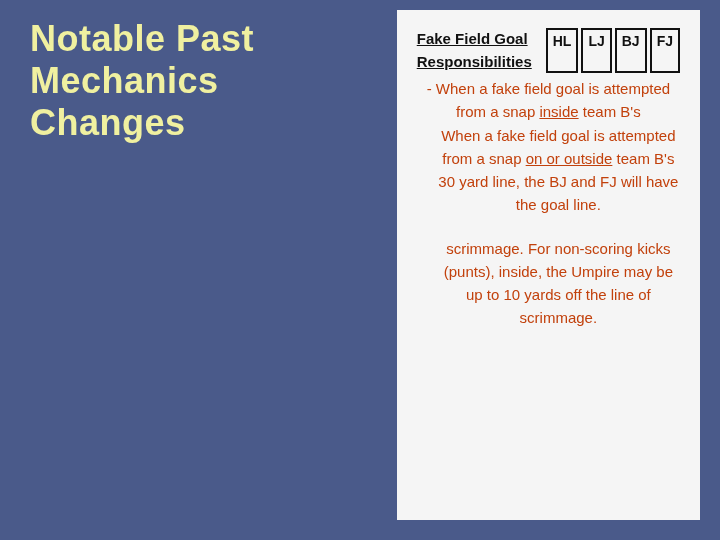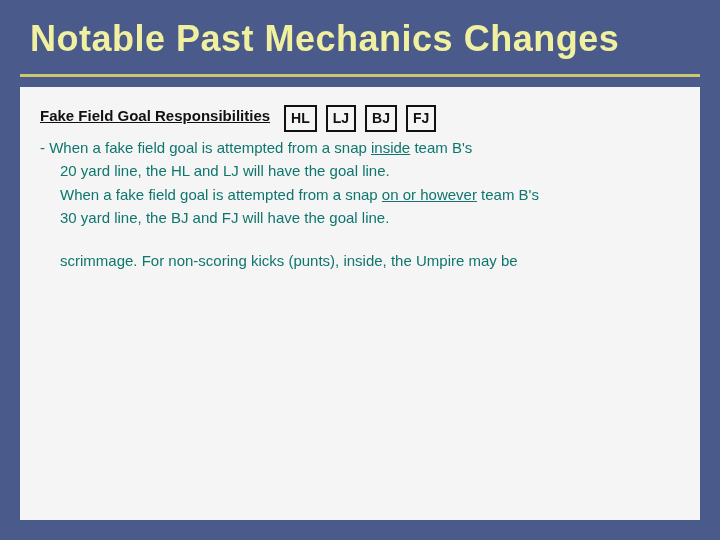--- a/index.html
+++ b/index.html
@@ -15,21 +15,21 @@
       font-family: Arial, sans-serif;
       overflow: hidden;
     }
 
     .slide-container {
       width: 720px;
       height: 540px;
       background-color: #4a5a8a;
       padding: 0;
       display: flex;
-      flex-direction: column;
+      flex-direction: row;
     }
 
     .title-bar {
       background-color: #4a5a8a;
       padding: 18px 30px 14px 30px;
     }
 
     .title-text {
       color: #f0f0a0;
       font-size: 36px;
@@ -79,23 +79,24 @@
       font-size: 14px;
       font-family: Arial, sans-serif;
       color: #111;
       background: #f5f5f5;
       min-width: 26px;
       text-align: center;
     }
 
     .section-body {
       font-size: 15px;
-      color: #0f766e;
+      color: #c2410c;
       line-height: 1.55;
       padding-left: 0;
+      text-align: center;
     }
 
     .section-body .line {
       display: block;
     }
 
     .underline {
       text-decoration: underline;
     }
 
@@ -103,21 +104,21 @@
       font-weight: bold;
     }
 
     .indent {
       display: block;
       padding-left: 20px;
     }
 
     .badges-row {
       display: inline-flex;
-      gap: 9px;
+      gap: 3px;
       margin-left: 8px;
       vertical-align: middle;
     }
   </style>
 </head>
 <body>
 
 <div class="slide-container">
   <div class="title-bar">
     <span class="title-text">Notable Past Mechanics Changes</span>
@@ -130,26 +131,26 @@
         <span class="section-heading">Fake Field Goal Responsibilities</span>
         <span class="badges-row">
           <span class="badge">HL</span>
           <span class="badge">LJ</span>
           <span class="badge">BJ</span>
           <span class="badge">FJ</span>
         </span>
       </div>
       <div class="section-body">
         <span class="line">- When a fake field goal is attempted from a snap <span class="underline">inside</span> team B's</span>
-        <span class="indent">20 yard line, the HL and LJ will have the goal line.</span>
-        <span class="indent">When a fake field goal is attempted from a snap <span class="underline">on or however</span> team B's</span>
+        <span class="indent">When a fake field goal is attempted from a snap <span class="underline">on or outside</span> team B's</span>
         <span class="indent">30 yard line, the BJ and FJ will have the goal line.</span>
       </div>
     </div>
 
     <div class="section">
       <div class="section-body">
         <span class="indent">scrimmage.  For non-scoring kicks (punts), inside, the Umpire may be</span>
+        <span class="indent">up to 10 yards off the line of scrimmage.</span>
       </div>
     </div>
 
   </div>
 </div>
 
 </body></html>

